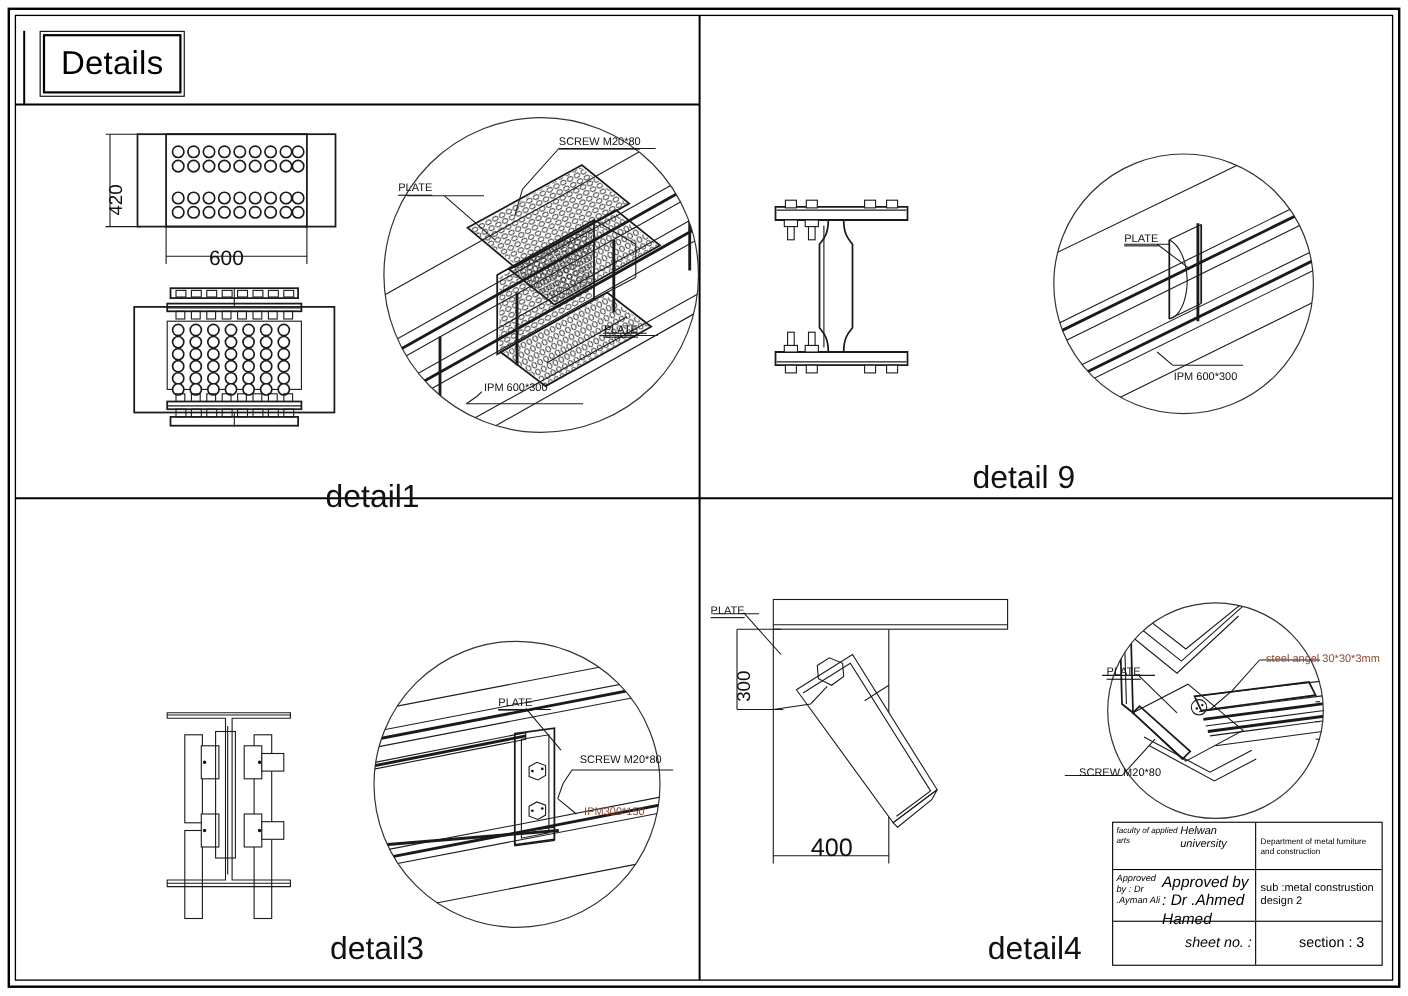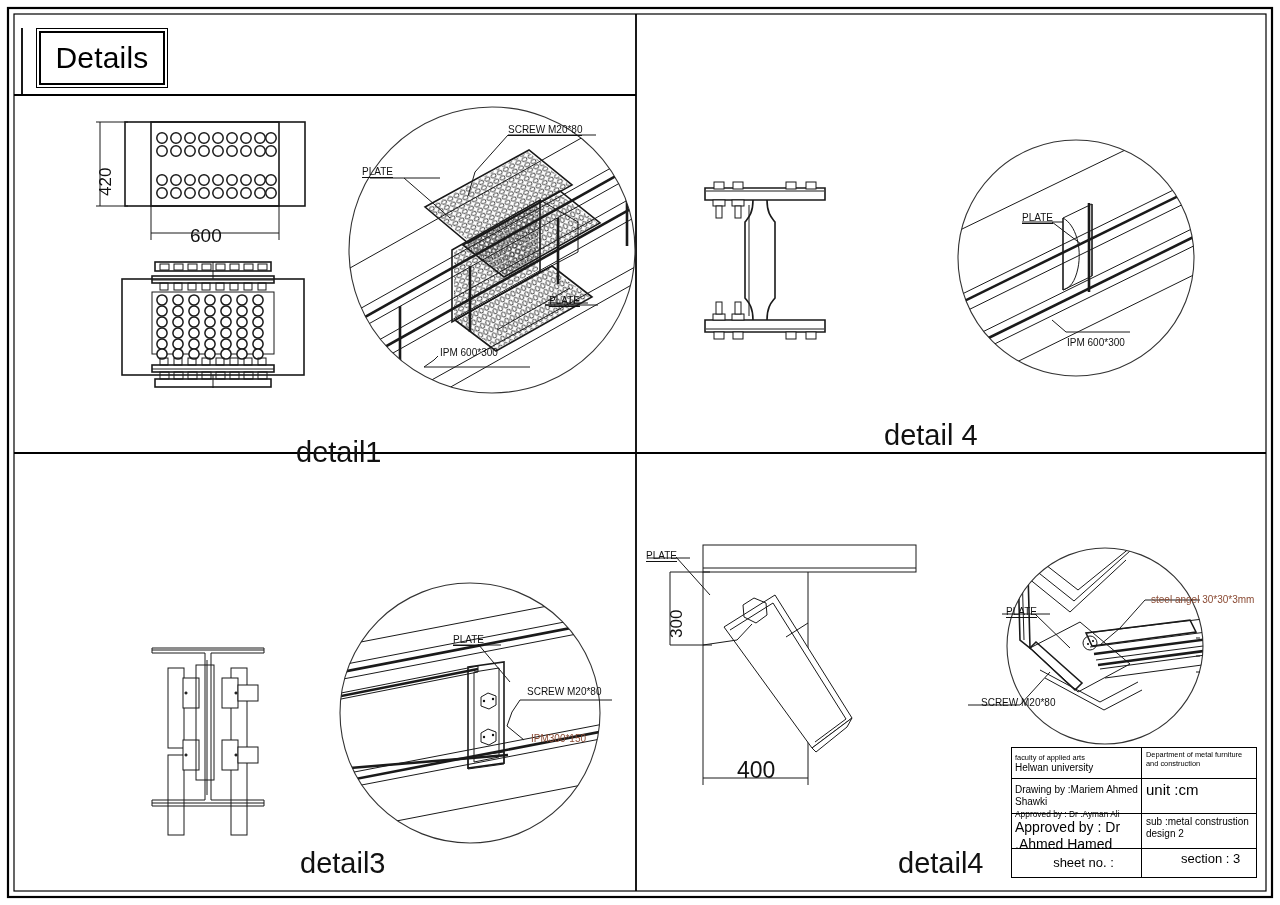--- a/index.html
+++ b/index.html
@@ -95,29 +95,31 @@
     border-bottom: 1.2px solid #000;
     box-sizing: border-box;
   }
   #titleblock .row:last-child { border-bottom: none; gap: 35px; }
   #titleblock .cellL {
     width: 130px;
     border-right: 1.2px solid #000;
     box-sizing: border-box;
     padding: 2px 3px;
     display: flex;
-    flex-direction: column;
-    justify-content: center;
+    flex-direction: row;
+    justify-content: flex-end;
+    font-style: italic;
   }
   #titleblock .cellR {
     flex: 1;
     box-sizing: border-box;
     padding: 2px 4px;
     display: flex;
     flex-direction: column;
+    justify-content: center;
   }
   .tb-s { font-size: 7.4px; color: #000; line-height: 1.22; }
   .tb-m { font-size: 10px; color: #000; line-height: 1.2; }
   .tb-l { font-size: 13px; color: #000; line-height: 1.2; }
   .tb-xl { font-size: 15px; color: #000; line-height: 1.2; }
   .r1 { height: 23px; flex: 0 0 23px; }
   .r2 { height: 26px; flex: 0 0 26px; }
   .r3 { height: 27px; flex: 0 0 27px; }
   .r4 { height: 24px; flex: 0 0 24px; }
   .r5 { flex: 1 1 auto; }
@@ -614,41 +616,32 @@
   <div class="txt callout red" style="left:531px; top:733px;">IPM300*150</div>
 
   <div class="txt callout ul" style="left:646px; top:550px;">PLATE</div>
   <div class="txt dim-txt vert" style="left:667px; top:638px;">300</div>
   <div class="txt dim-txt" style="left:737px; top:758px; font-size:23px;">400</div>
   <div class="txt callout ul" style="left:1006px; top:606px;">PLATE</div>
   <div class="txt callout" style="left:981px; top:697px;">SCREW M20*80</div>
   <div class="txt callout red" style="left:1151px; top:594px;">steel angel 30*30*3mm</div>
 
   <div class="txt detail-label" style="left:296px; top:436px;">detail1</div>
-  <div class="txt detail-label" style="left:884px; top:419px;">detail 4</div>
+  <div class="txt detail-label" style="left:884px; top:419px;">detail 9</div>
   <div class="txt detail-label" style="left:300px; top:847px;">detail3</div>
   <div class="txt detail-label" style="left:898px; top:847px;">detail4</div>
 
   <div id="titleblock">
     <div class="row r1">
       <div class="cellL">
         <span class="tb-s">faculty of applied arts</span>
         <span class="tb-m">Helwan university</span>
       </div>
       <div class="cellR">
         <span class="tb-s" style="white-space:normal;">Department of metal furniture and construction</span>
-      </div>
-    </div>
-    <div class="row r2">
-      <div class="cellL">
-        <span class="tb-m">Drawing by :Mariem Ahmed</span>
-        <span class="tb-m">Shawki</span>
-      </div>
-      <div class="cellR">
-        <span class="tb-xl">unit :cm</span>
       </div>
     </div>
     <div class="row r3">
       <div class="cellL">
         <span class="tb-s" style="font-size:8.4px;">Approved by : Dr .Ayman Ali</span>
         <span class="tb-s" style="font-size:14px;">Approved by : Dr .Ahmed Hamed</span>
       </div>
       <div class="cellR">
         <span class="tb-m">sub :metal construstion</span>
         <span class="tb-m">design 2</span>

